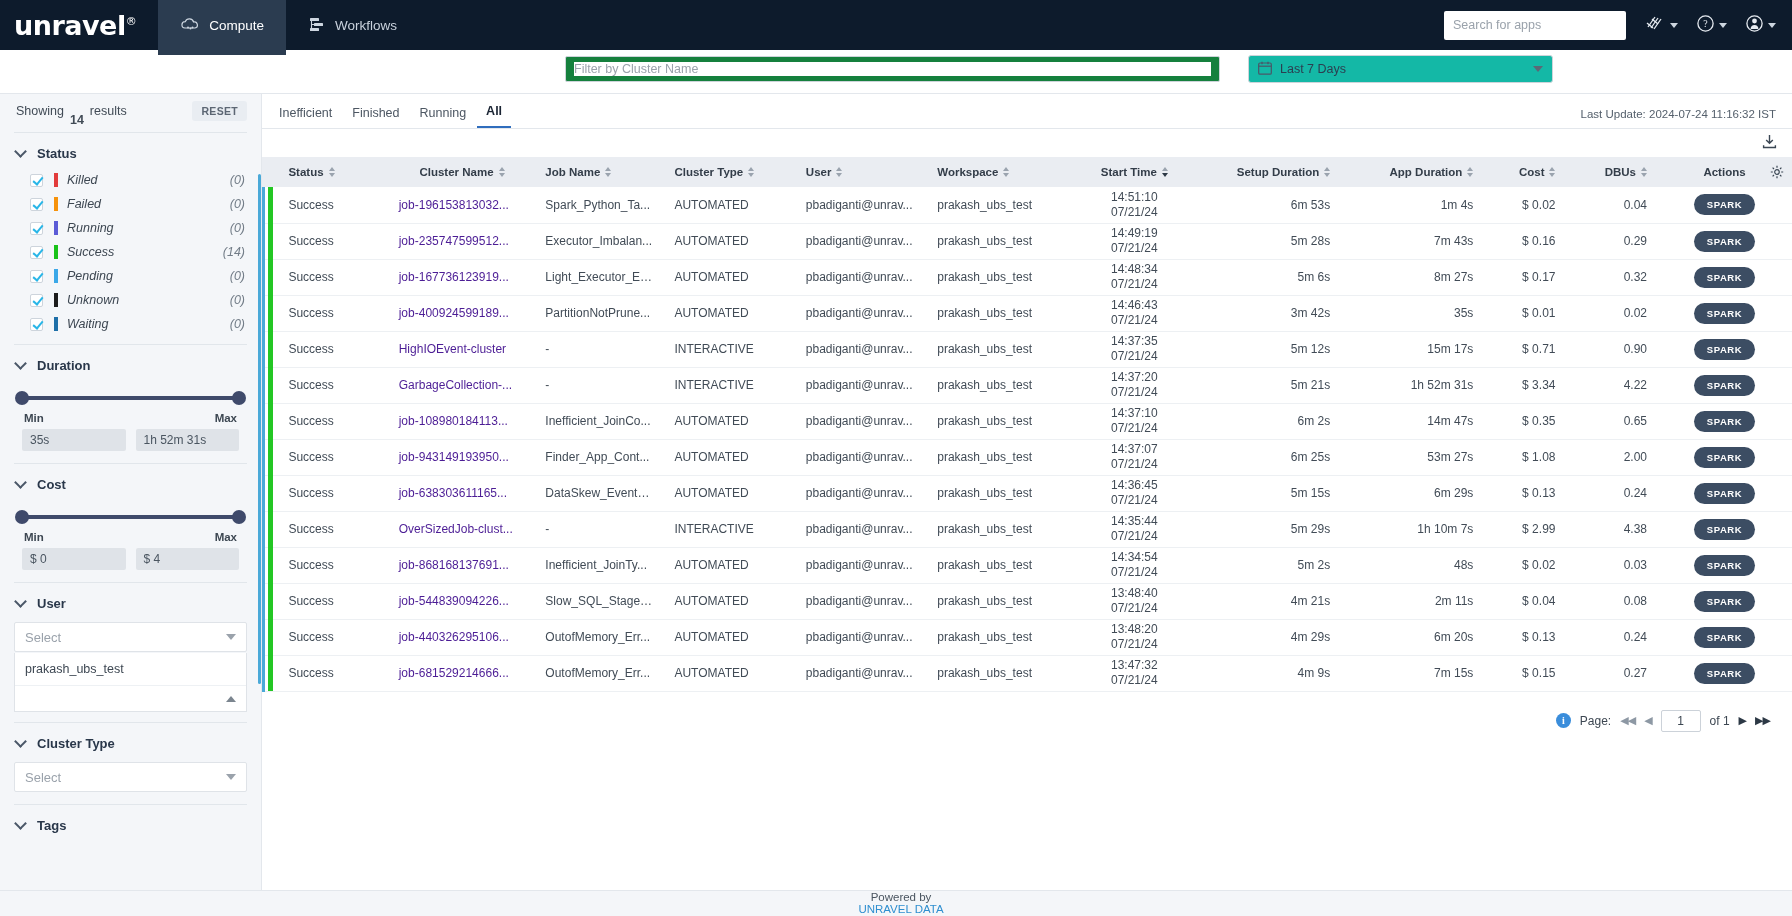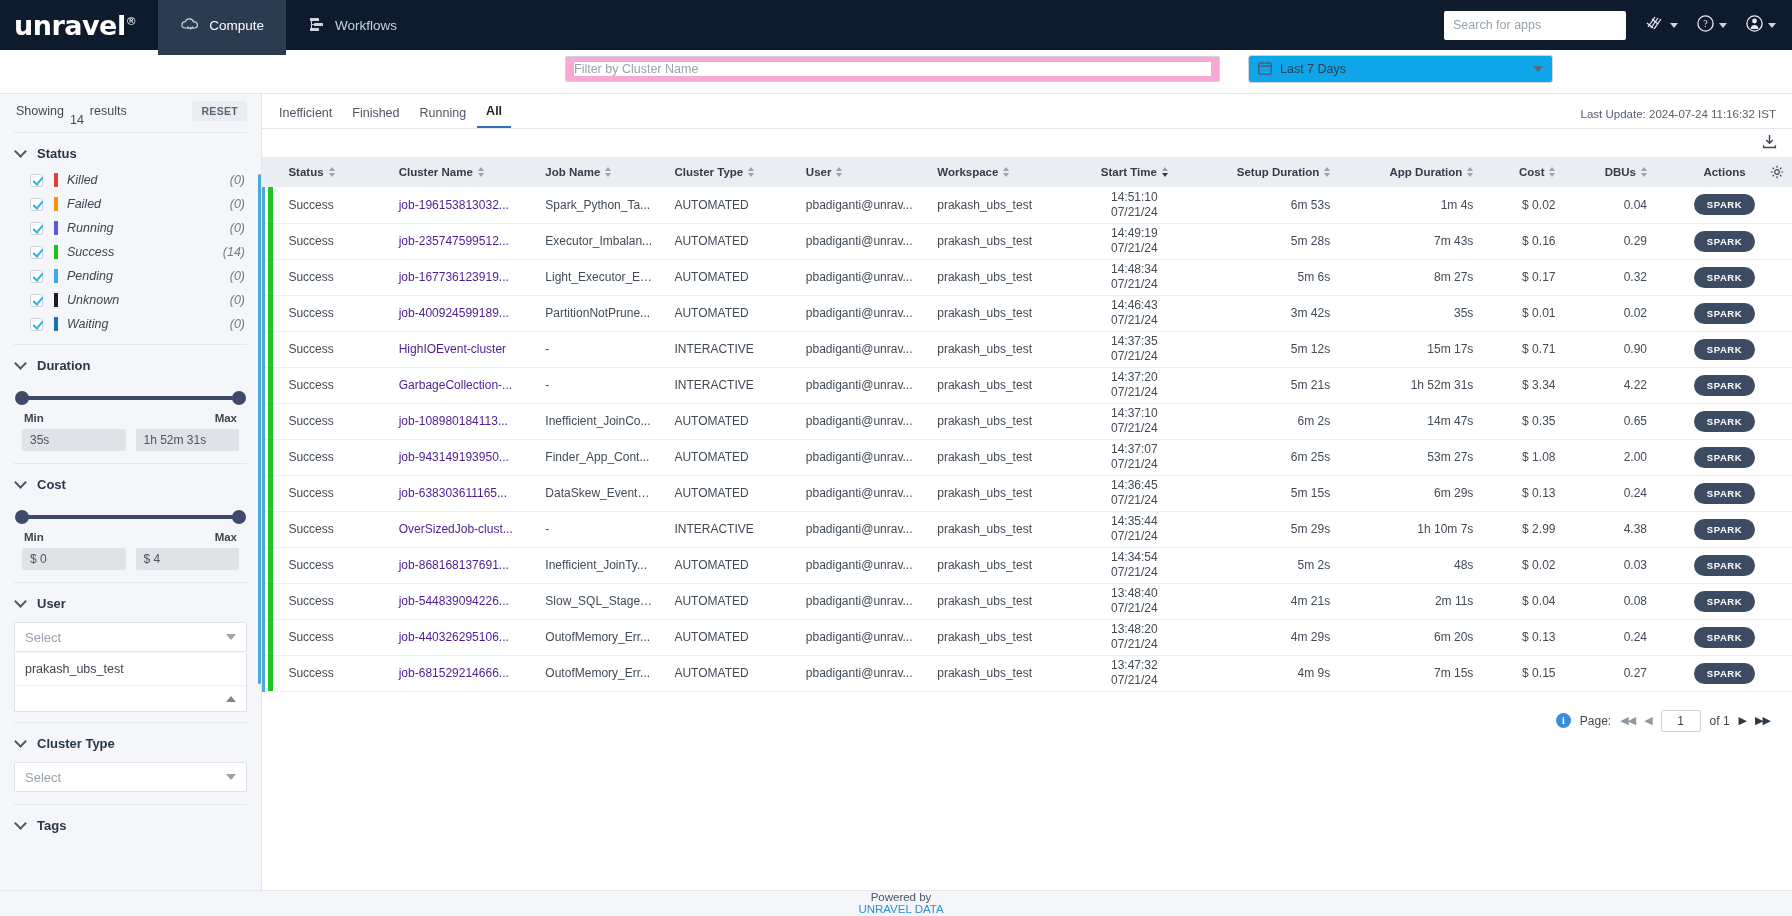--- a/index.html
+++ b/index.html
@@ -56,31 +56,31 @@
 
   
   .filterbar {
     height: 44px; background: #fff; display: flex;
     align-items: center; border-bottom: 1px solid #e3e7ec;
   }
   .cluster-filter {
     position: absolute; left: 565px; top: 56px;
     width: 655px; height: 26px;
     border: 1px solid #ced4da; border-radius: 2px;
-    display: flex; align-items: center; padding: 0 8px; background: #f9a8d4;
+    display: flex; align-items: center; padding: 0 8px; background: #15803d;
   }
   .cluster-filter input {
     border: none; outline: none; width: 100%; font-size: 12.5px;
     color: #333; font-family: "Liberation Sans", sans-serif;
   }
   .cluster-filter input::placeholder { color: #9aa2ab; }
   .daterange {
     position: absolute; left: 1248px; top: 55px;
     width: 305px; height: 28px;
-    border: 1px solid #ced4da; border-radius: 3px; background: #0ea5e9;
+    border: 1px solid #ced4da; border-radius: 3px; background: #14b8a6;
     display: flex; align-items: center; padding: 0 9px; gap: 8px;
     font-size: 12.5px; color: #2c3e50; cursor: pointer;
   }
   .daterange .chev {
     margin-left: auto;
     width: 0; height: 0; border-left: 5px solid transparent;
     border-right: 5px solid transparent; border-top: 6px solid #5b6876;
   }
 
   
@@ -90,21 +90,21 @@
   .sidebar {
     width: 262px; background: #f4f6f9;
     border-right: 1px solid #e3e7ec;
     overflow: hidden; position: relative;
     flex-shrink: 0;
   }
   .sb-head {
     display: flex; align-items: center; height: 34px;
     padding: 0 14px 0 16px; font-size: 12.5px; color: #414b56;
   }
-  .sb-head b { font-weight: 400; padding: 0 6px; margin-top: 18px; }
+  .sb-head b { font-weight: 700; padding: 0 6px; margin-top: 18px; }
   .reset-btn {
     margin-left: auto; font-size: 10.5px; font-weight: 700;
     color: #5c6673; background: #e9edf2; padding: 4px 9px;
     border-radius: 3px; letter-spacing: .3px; cursor: pointer;
   }
   .sb-divider { height: 1px; background: #e1e6eb; margin: 4px 14px; }
   .sb-section-title {
     display: flex; align-items: center; gap: 12px;
     font-size: 13px; font-weight: 700; color: #29374a;
     padding: 9px 16px 7px 16px; cursor: pointer;
@@ -552,21 +552,21 @@
             <th></th>
             <th style="text-align:left">
               <span class="th-in">
                   <span>Status</span>
               <span class="sortic">
                     <i class="up"></i>
                     <i class="dn"></i>
                   </span>
                 </span>
             </th>
-            <th style="text-align:left">
+            <th style="text-align:center">
               <span class="th-in">
                   <span>Cluster Name</span>
               <span class="sortic">
                     <i class="up"></i>
                     <i class="dn"></i>
                   </span>
                 </span>
             </th>
             <th style="text-align:left">
               <span class="th-in">

